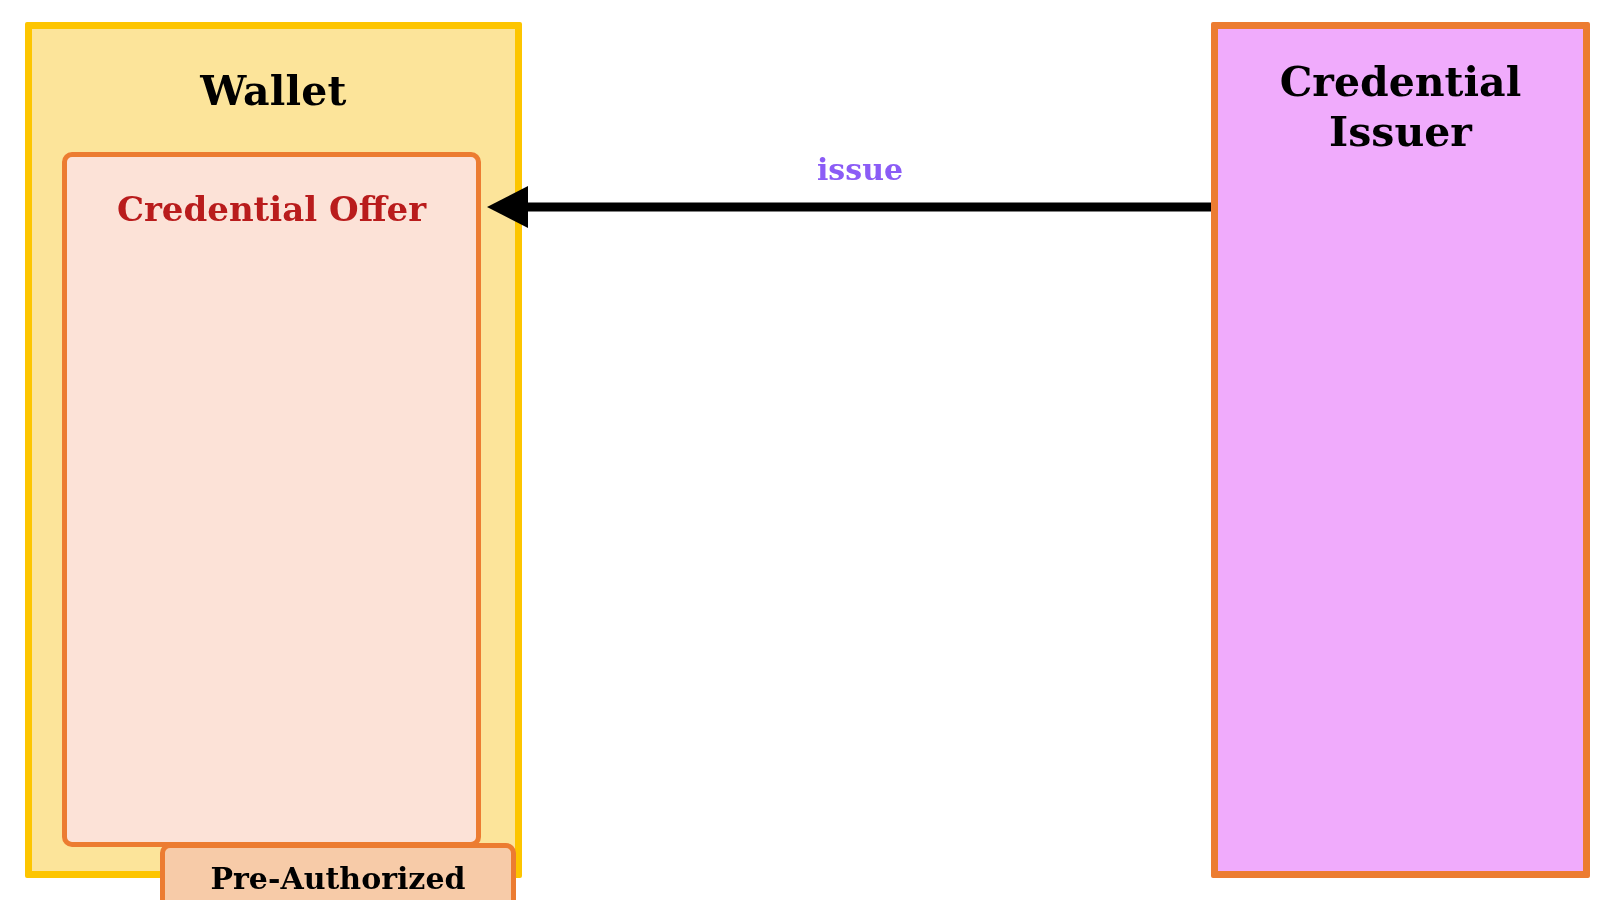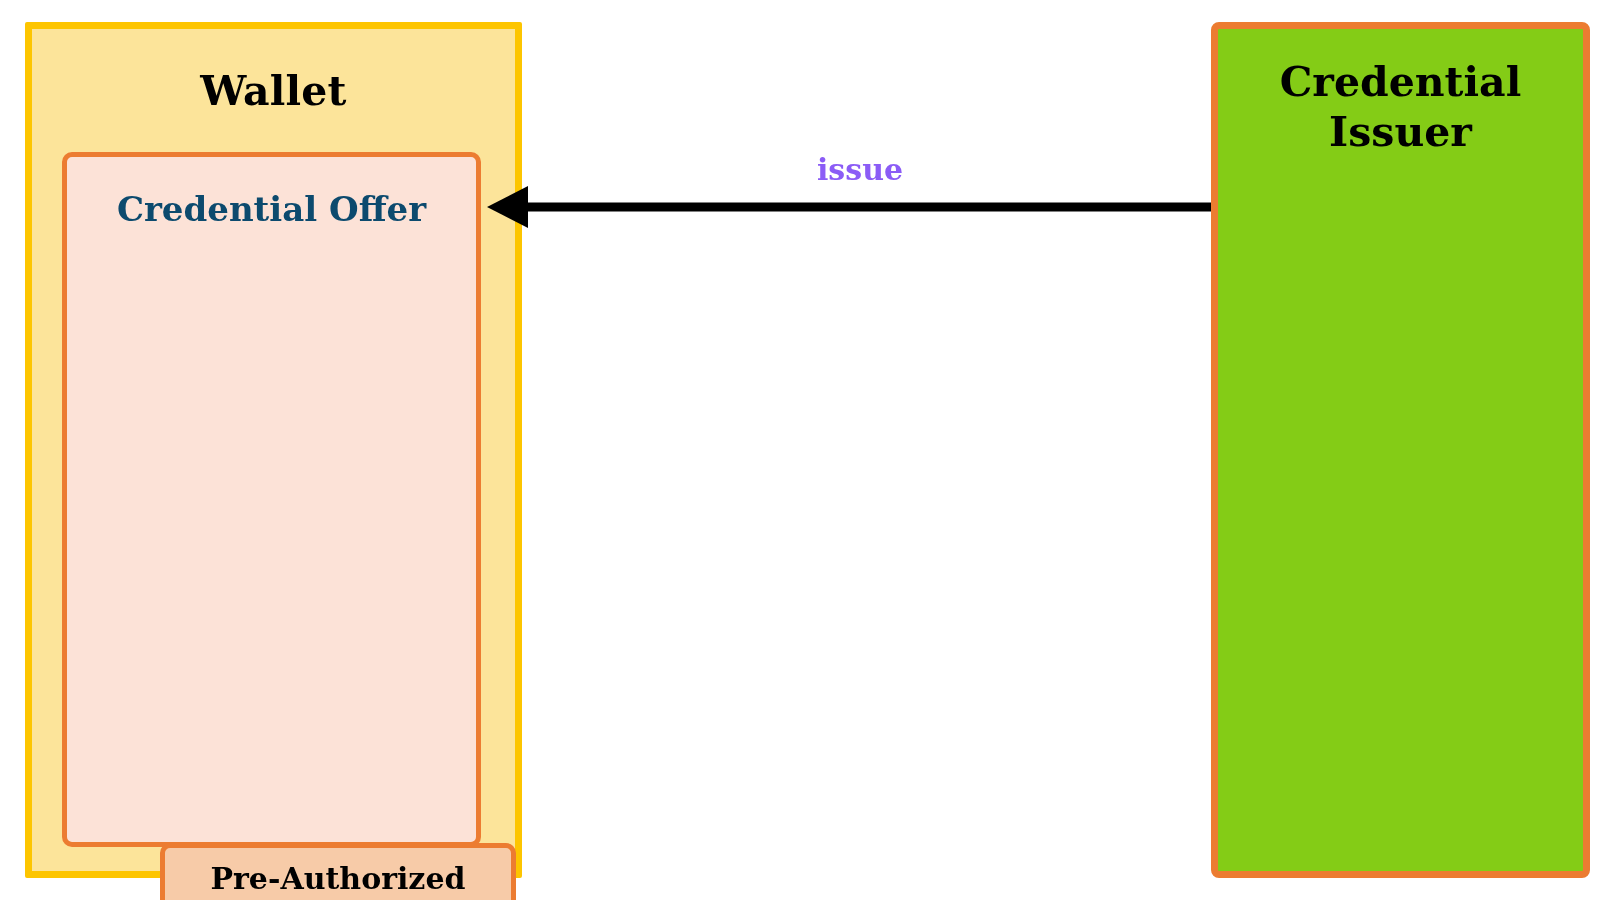--- a/index.html
+++ b/index.html
@@ -60,21 +60,21 @@
     border-radius: 10px;
   }
   .credential-offer-title {
     position: absolute;
     left: 0;
     top: 32px;
     width: 100%;
     text-align: center;
     font-size: 34px;
     font-weight: bold;
-    color: #0c4a6e;
+    color: #b91c1c;
   }
 
   
   .preauth-box {
     position: absolute;
     left: 93px;
     top: 686px;
     width: 356px;
     height: 111px;
     box-sizing: border-box;
@@ -95,23 +95,23 @@
   }
 
   
   .issuer-box {
     position: absolute;
     left: 1211px;
     top: 22px;
     width: 379px;
     height: 856px;
     box-sizing: border-box;
-    background: #84cc16;
+    background: #f0abfc;
     border: 7px solid #EC7C31;
-    border-radius: 8px;
+    border-radius: 2px;
   }
   .issuer-title {
     position: absolute;
     left: 0;
     top: 28px;
     width: 100%;
     text-align: center;
     font-size: 41px;
     font-weight: bold;
     color: #000000;

